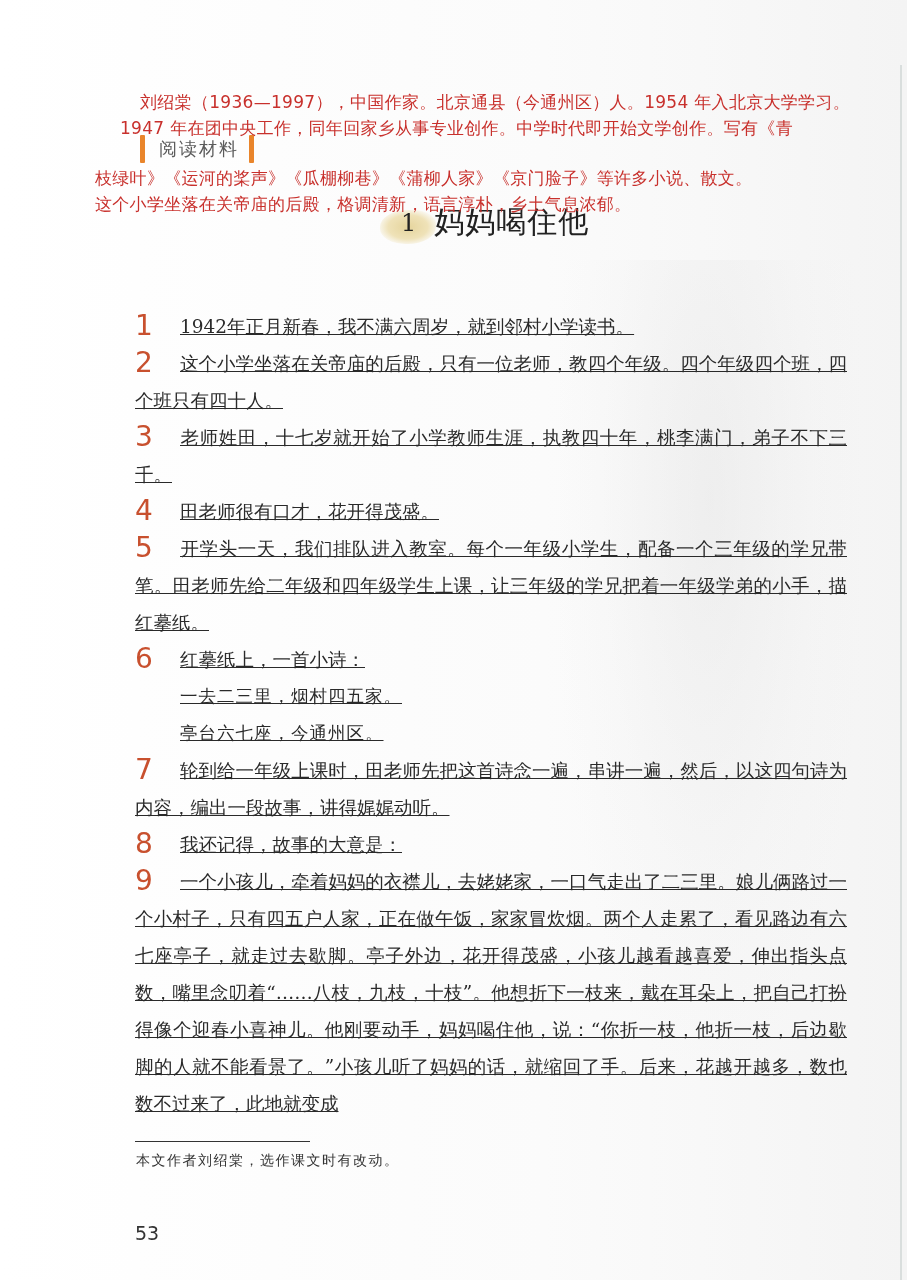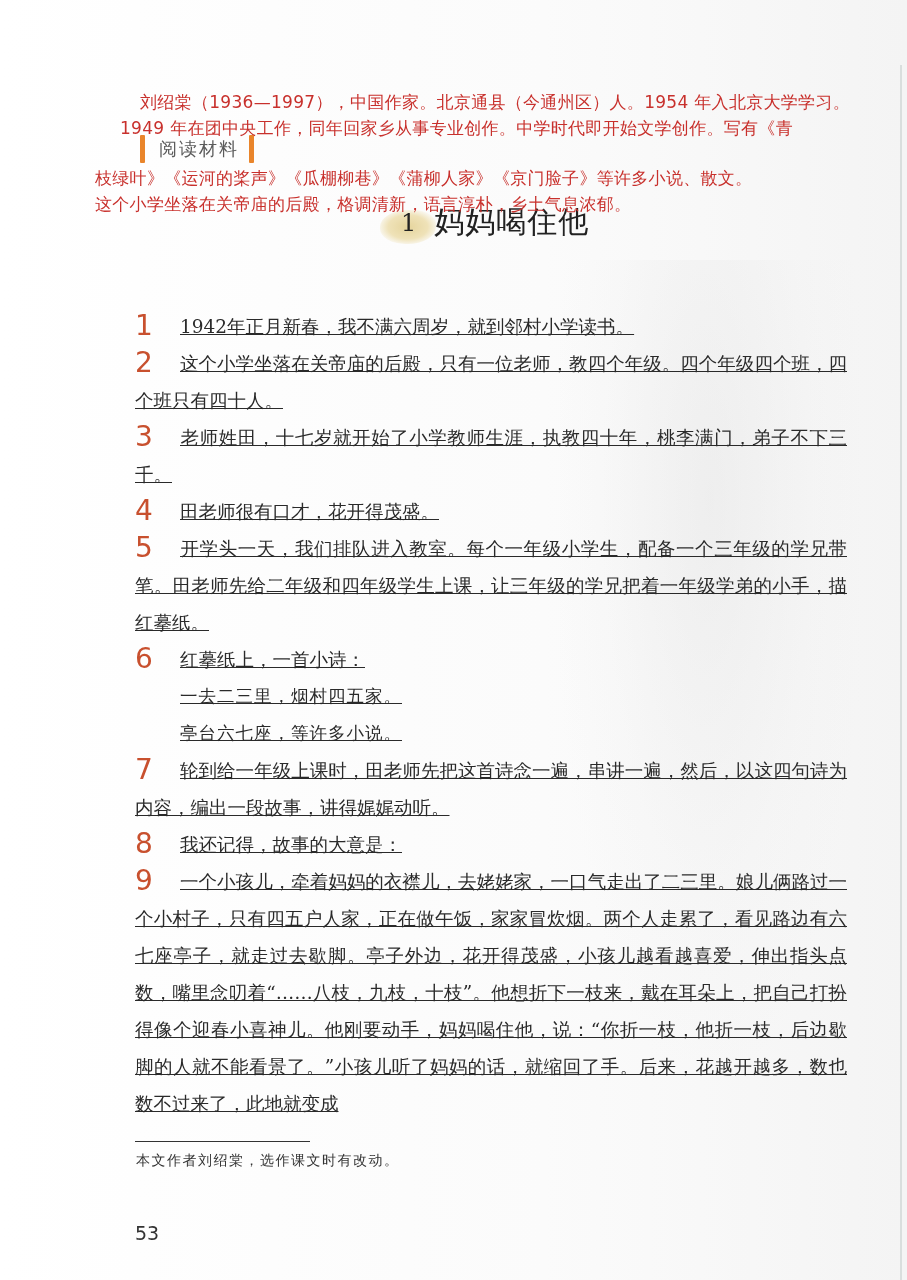--- a/index.html
+++ b/index.html
@@ -162,21 +162,21 @@
   <div class="page-edge"></div>
 
   <div class="section-label">
     <span class="bar"></span>
     <span class="text">阅读材料</span>
     <span class="bar"></span>
   </div>
 
   <div class="bio">
     <div class="line indent">刘绍棠（1936—1997），中国作家。北京通县（今通州区）人。1954 年入北京大学学习。</div>
-    <div class="line" style="padding-left:25px;">1949 年在团中央工作，同年回家乡从事专业创作。中学时代即开始文学创作。写有《青</div>
+    <div class="line" style="padding-left:25px;">1947 年在团中央工作，同年回家乡从事专业创作。中学时代即开始文学创作。写有《青</div>
     <div class="spacer"></div>
     <div class="line">枝绿叶》《运河的桨声》《瓜棚柳巷》《蒲柳人家》《京门脸子》等许多小说、散文。</div>
     <div class="line">这个小学坐落在关帝庙的后殿，格调清新，语言淳朴，乡土气息浓郁。</div>
   </div>
 
   <div class="title-wrap">
     <span class="title-blob"></span>
     <span class="title-num">1</span>
     <span class="title-text">妈妈喝住他</span>
   </div>
@@ -194,21 +194,21 @@
     <div class="para">
       <span class="pnum">4</span><span>田老师很有口才，花开得茂盛。</span>
     </div>
     <div class="para">
       <span class="pnum">5</span><span>开学头一天，我们排队进入教室。每个一年级小学生，配备一个三年级的学兄带笔。田老师先给二年级和四年级学生上课，让三年级的学兄把着一年级学弟的小手，描红摹纸。</span>
     </div>
     <div class="para">
       <span class="pnum">6</span><span>红摹纸上，一首小诗：</span>
     </div>
     <div class="poem-line">一去二三里，烟村四五家。</div>
-    <div class="poem-line">亭台六七座，等许多小说。</div>
+    <div class="poem-line">亭台六七座，今通州区。</div>
     <div class="para">
       <span class="pnum">7</span><span>轮到给一年级上课时，田老师先把这首诗念一遍，串讲一遍，然后，以这四句诗为内容，编出一段故事，讲得娓娓动听。</span>
     </div>
     <div class="para">
       <span class="pnum">8</span><span>我还记得，故事的大意是：</span>
     </div>
     <div class="para">
       <span class="pnum">9</span><span>一个小孩儿，牵着妈妈的衣襟儿，去姥姥家，一口气走出了二三里。娘儿俩路过一个小村子，只有四五户人家，正在做午饭，家家冒炊烟。两个人走累了，看见路边有六七座亭子，就走过去歇脚。亭子外边，花开得茂盛，小孩儿越看越喜爱，伸出指头点数，嘴里念叨着“……八枝，九枝，十枝”。他想折下一枝来，戴在耳朵上，把自己打扮得像个迎春小喜神儿。他刚要动手，妈妈喝住他，说：“你折一枝，他折一枝，后边歇脚的人就不能看景了。”小孩儿听了妈妈的话，就缩回了手。后来，花越开越多，数也数不过来了，此地就变成</span>
     </div>
   </div>

